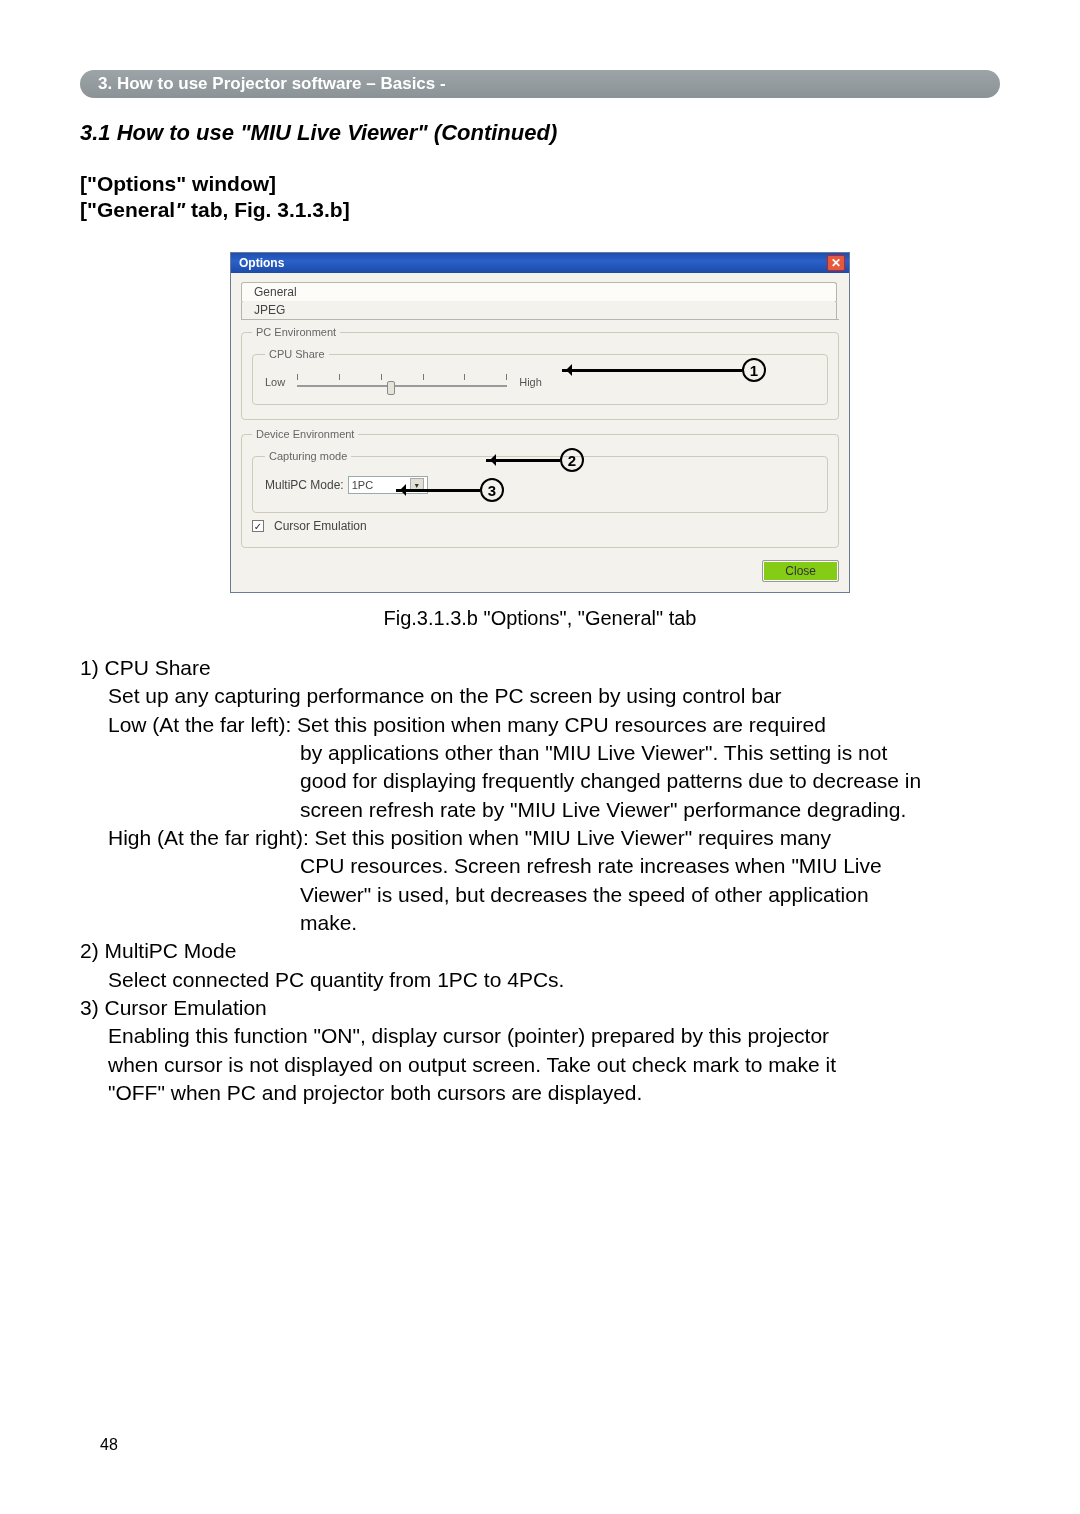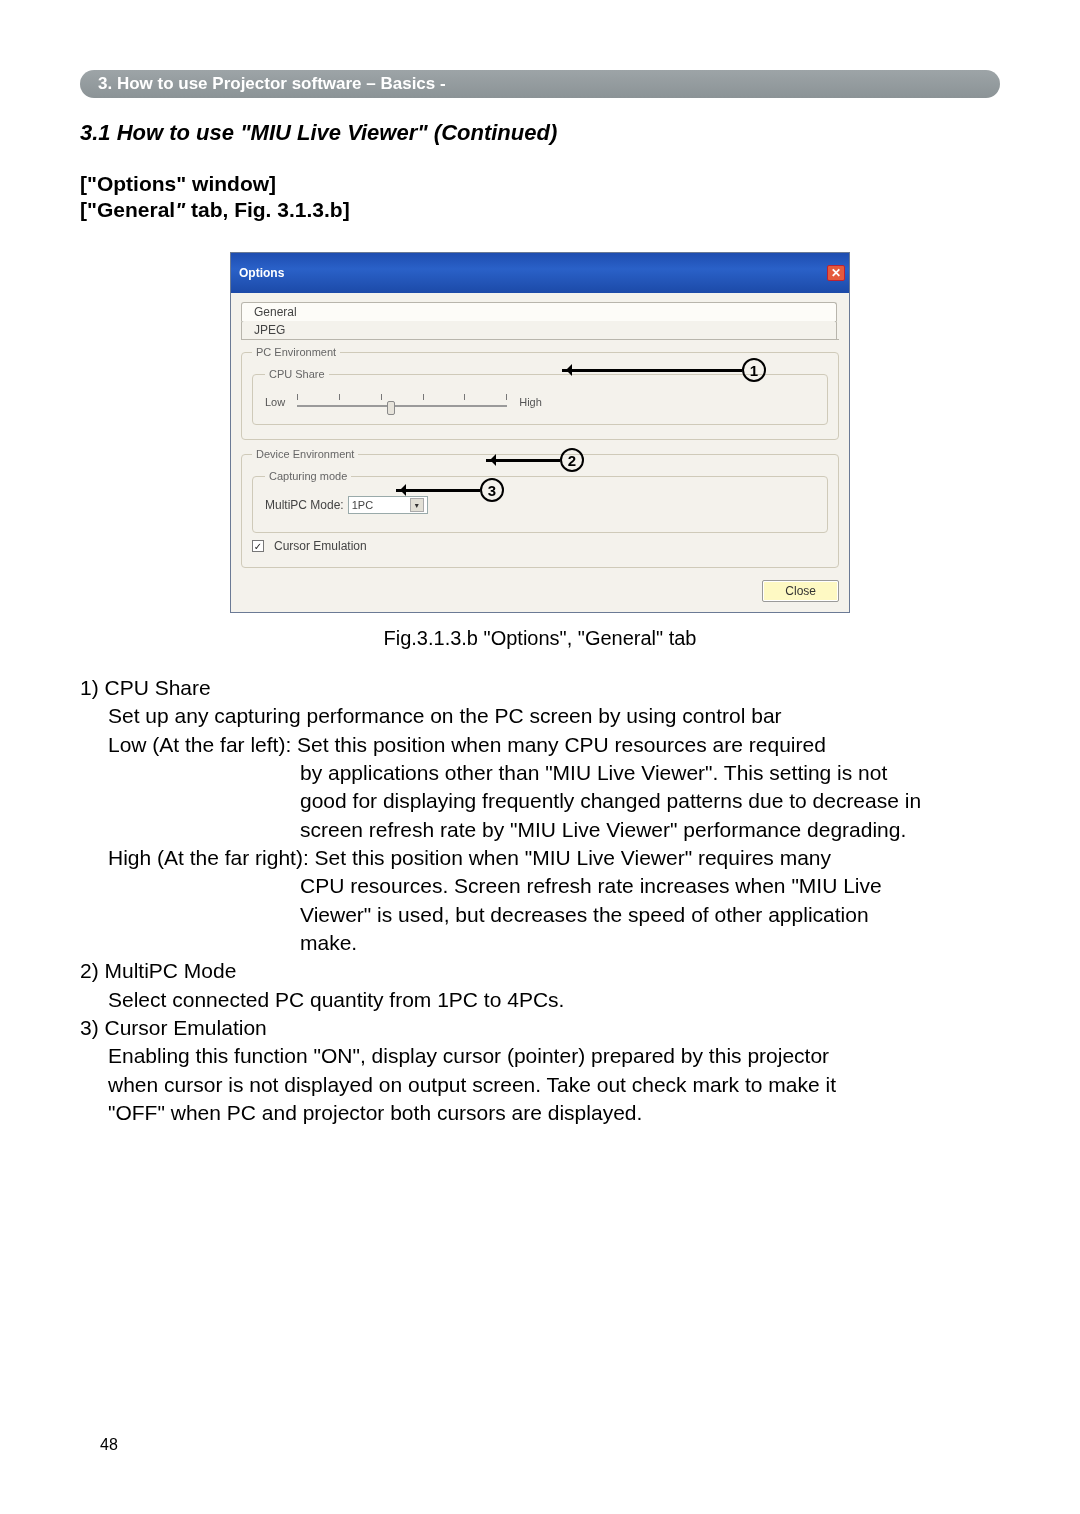--- a/index.html
+++ b/index.html
@@ -45,21 +45,21 @@
   }
   .win {
     width: 620px;
     border: 1px solid #6b7a95;
     background: #efede8;
     font-size: 12px;
     color: #333;
     box-shadow: 0 0 0 rgba(0,0,0,0);
   }
   .titlebar {
-    height: 40px;
+    height: 20px;
     background: linear-gradient(to bottom, #1e4db0, #2a61c8 40%, #1c4aa8);
     color: #fff;
     display: flex;
     align-items: center;
     justify-content: space-between;
     padding: 0 4px 0 8px;
     font-size: 12px;
     font-weight: bold;
   }
   .close-x {
@@ -175,21 +175,21 @@
     font-size: 10px; color: #222;
     margin-right: 6px;
   }
   .btn-row {
     display: flex; justify-content: flex-end;
     padding-top: 4px;
   }
   .btn {
     padding: 3px 22px;
     border: 1px solid #9a9a9a;
-    background: #fef9c3;
+    background: #84cc16;
     font-size: 12px;
     color: #333;
     border-radius: 2px;
     box-shadow: inset 0 0 0 1px #fff;
   }
 
   
   .callout {
     position: absolute;
     display: flex;

